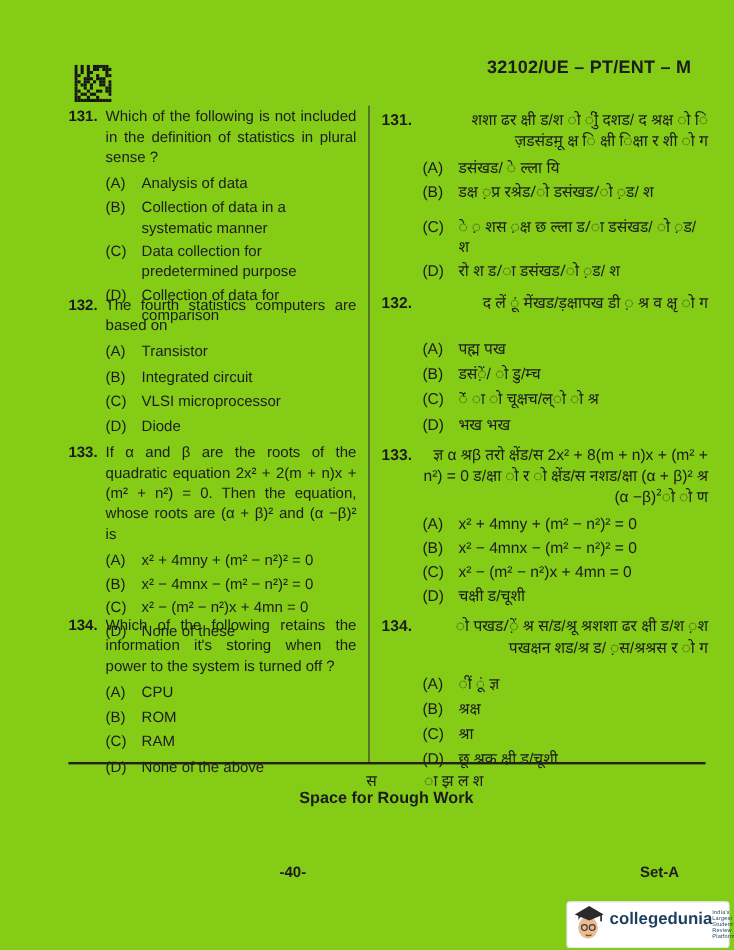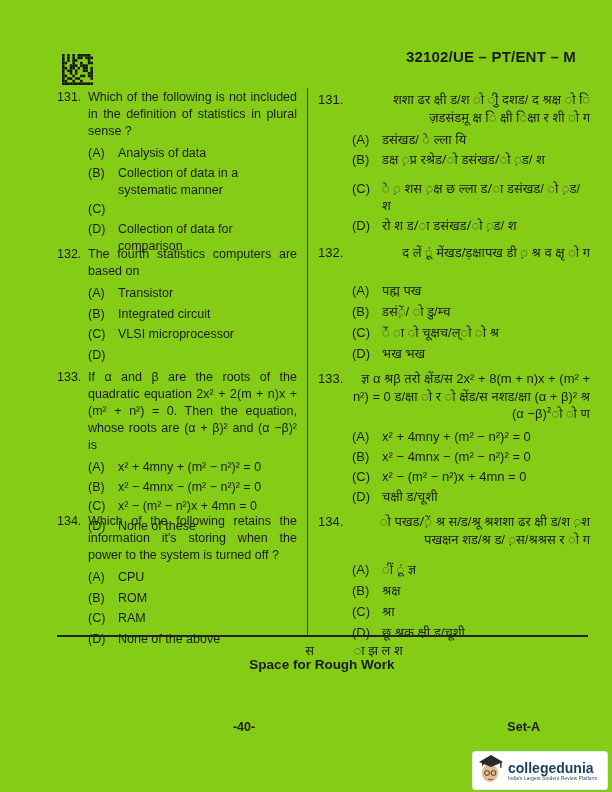--- a/index.html
+++ b/index.html
@@ -8,43 +8,43 @@
     font-family:"Liberation Sans",sans-serif;color:#1c1c1c;overflow:hidden;
   }
   
   .paper-code{position:absolute;top:48px;right:36px;font-size:15px;font-weight:bold;letter-spacing:.2px;}
   .dm-code{position:absolute;top:54px;left:62px;width:31px;height:31px;}
   
   .divider{position:absolute;left:307px;top:88px;width:1px;height:548px;background:#3a3a3a;}
   .q{position:absolute;display:flex;font-size:12.5px;line-height:17px;}
   .q-en{left:57px;width:240px;}
   .q-hi{left:318px;width:272px;font-size:13px;line-height:17.5px;}
-  .qnum{flex:none;width:31px;font-weight:normal;}
+  .qnum{flex:none;width:31px;font-weight:bold;}
   .q-hi .qnum{width:34px;}
   .qbody{flex:1;min-width:0;}
   .qtext{margin:0;text-align:justify;}
   .q-hi .qtext{text-align:right;}
   .opts{margin-top:5px;}
   .opt{display:flex;margin-top:2.5px;}
   .opt-132 .opt{margin-top:3.5px;}
   .olabel{flex:none;width:30px;}
   .otext{flex:1;min-width:0;}
   .gap-top{margin-top:11px;}
   .opts-gap{margin-top:20px;}
   .opts-gap-sm{margin-top:13px;}
   
   .footer-rule{position:absolute;left:57px;top:635px;width:531px;height:1.5px;background:#222;}
   .rough-hi{position:absolute;left:0;top:641px;width:612px;text-align:center;font-size:13px;white-space:pre;padding-left:48px;}
   .rough-en{position:absolute;left:16px;top:657px;width:612px;text-align:center;font-size:13.5px;font-weight:bold;}
   .page-num{position:absolute;left:0;top:720px;width:488px;text-align:center;font-size:12.5px;font-weight:bold;}
-  .set-label{position:absolute;top:720px;right:72px;font-size:12.5px;font-weight:bold;}
+  .set-label{position:absolute;top:720px;right:46px;font-size:12.5px;font-weight:bold;}
   
   .cd-logo{position:absolute;right:4px;top:751px;width:136px;height:39px;background:#fff;
     border:1px solid #e4e9f2;border-radius:3px;display:flex;align-items:center;padding:2px 4px;box-sizing:border-box;}
-  .cd-text-wrap{display:flex;flex-direction:column;margin-left:4px;}
+  .cd-text-wrap{display:flex;margin-left:4px;}
   .cd-name{font-size:14px;font-weight:bold;color:#1c3f5e;line-height:15px;}
   .cd-tagline{font-size:4.6px;color:#1c3f5e;letter-spacing:.2px;}
 </style>
 </head>
 <body>
 
 <div class="page">
 
   <div class="dm-code"><svg width="31" height="31" viewBox="0 0 31.2 31.2" fill="#151515">
         <rect x="0.0" y="0.0" width="2.6" height="2.6"></rect>
@@ -143,20 +143,21 @@
         <div class="opt">
           <span class="olabel">(A)</span>
           <span class="otext">Analysis of data</span>
         </div>
         <div class="opt">
           <span class="olabel">(B)</span>
           <span class="otext">Collection of data in a systematic manner</span>
         </div>
         <div class="opt">
           <span class="olabel">(C)</span>
+          <span class="otext">Data collection for predetermined purpose</span>
         </div>
         <div class="opt">
           <span class="olabel">(D)</span>
           <span class="otext">Collection of data for comparison</span>
         </div>
       </div>
     </div>
   </div>
 
   <div class="q q-en" style="top:246px">
@@ -171,20 +172,21 @@
         <div class="opt">
           <span class="olabel">(B)</span>
           <span class="otext">Integrated circuit</span>
         </div>
         <div class="opt">
           <span class="olabel">(C)</span>
           <span class="otext">VLSI microprocessor</span>
         </div>
         <div class="opt">
           <span class="olabel">(D)</span>
+          <span class="otext">Diode</span>
         </div>
       </div>
     </div>
   </div>
 
   <div class="q q-en" style="top:369px">
     <div class="qnum">133.</div>
     <div class="qbody">
       <p class="qtext">If α and β are the roots of the quadratic equation 2x² + 2(m + n)x + (m² + n²) = 0. Then the equation, whose roots are (α + β)² and (α −β)² is</p>
       <div class="opts">

